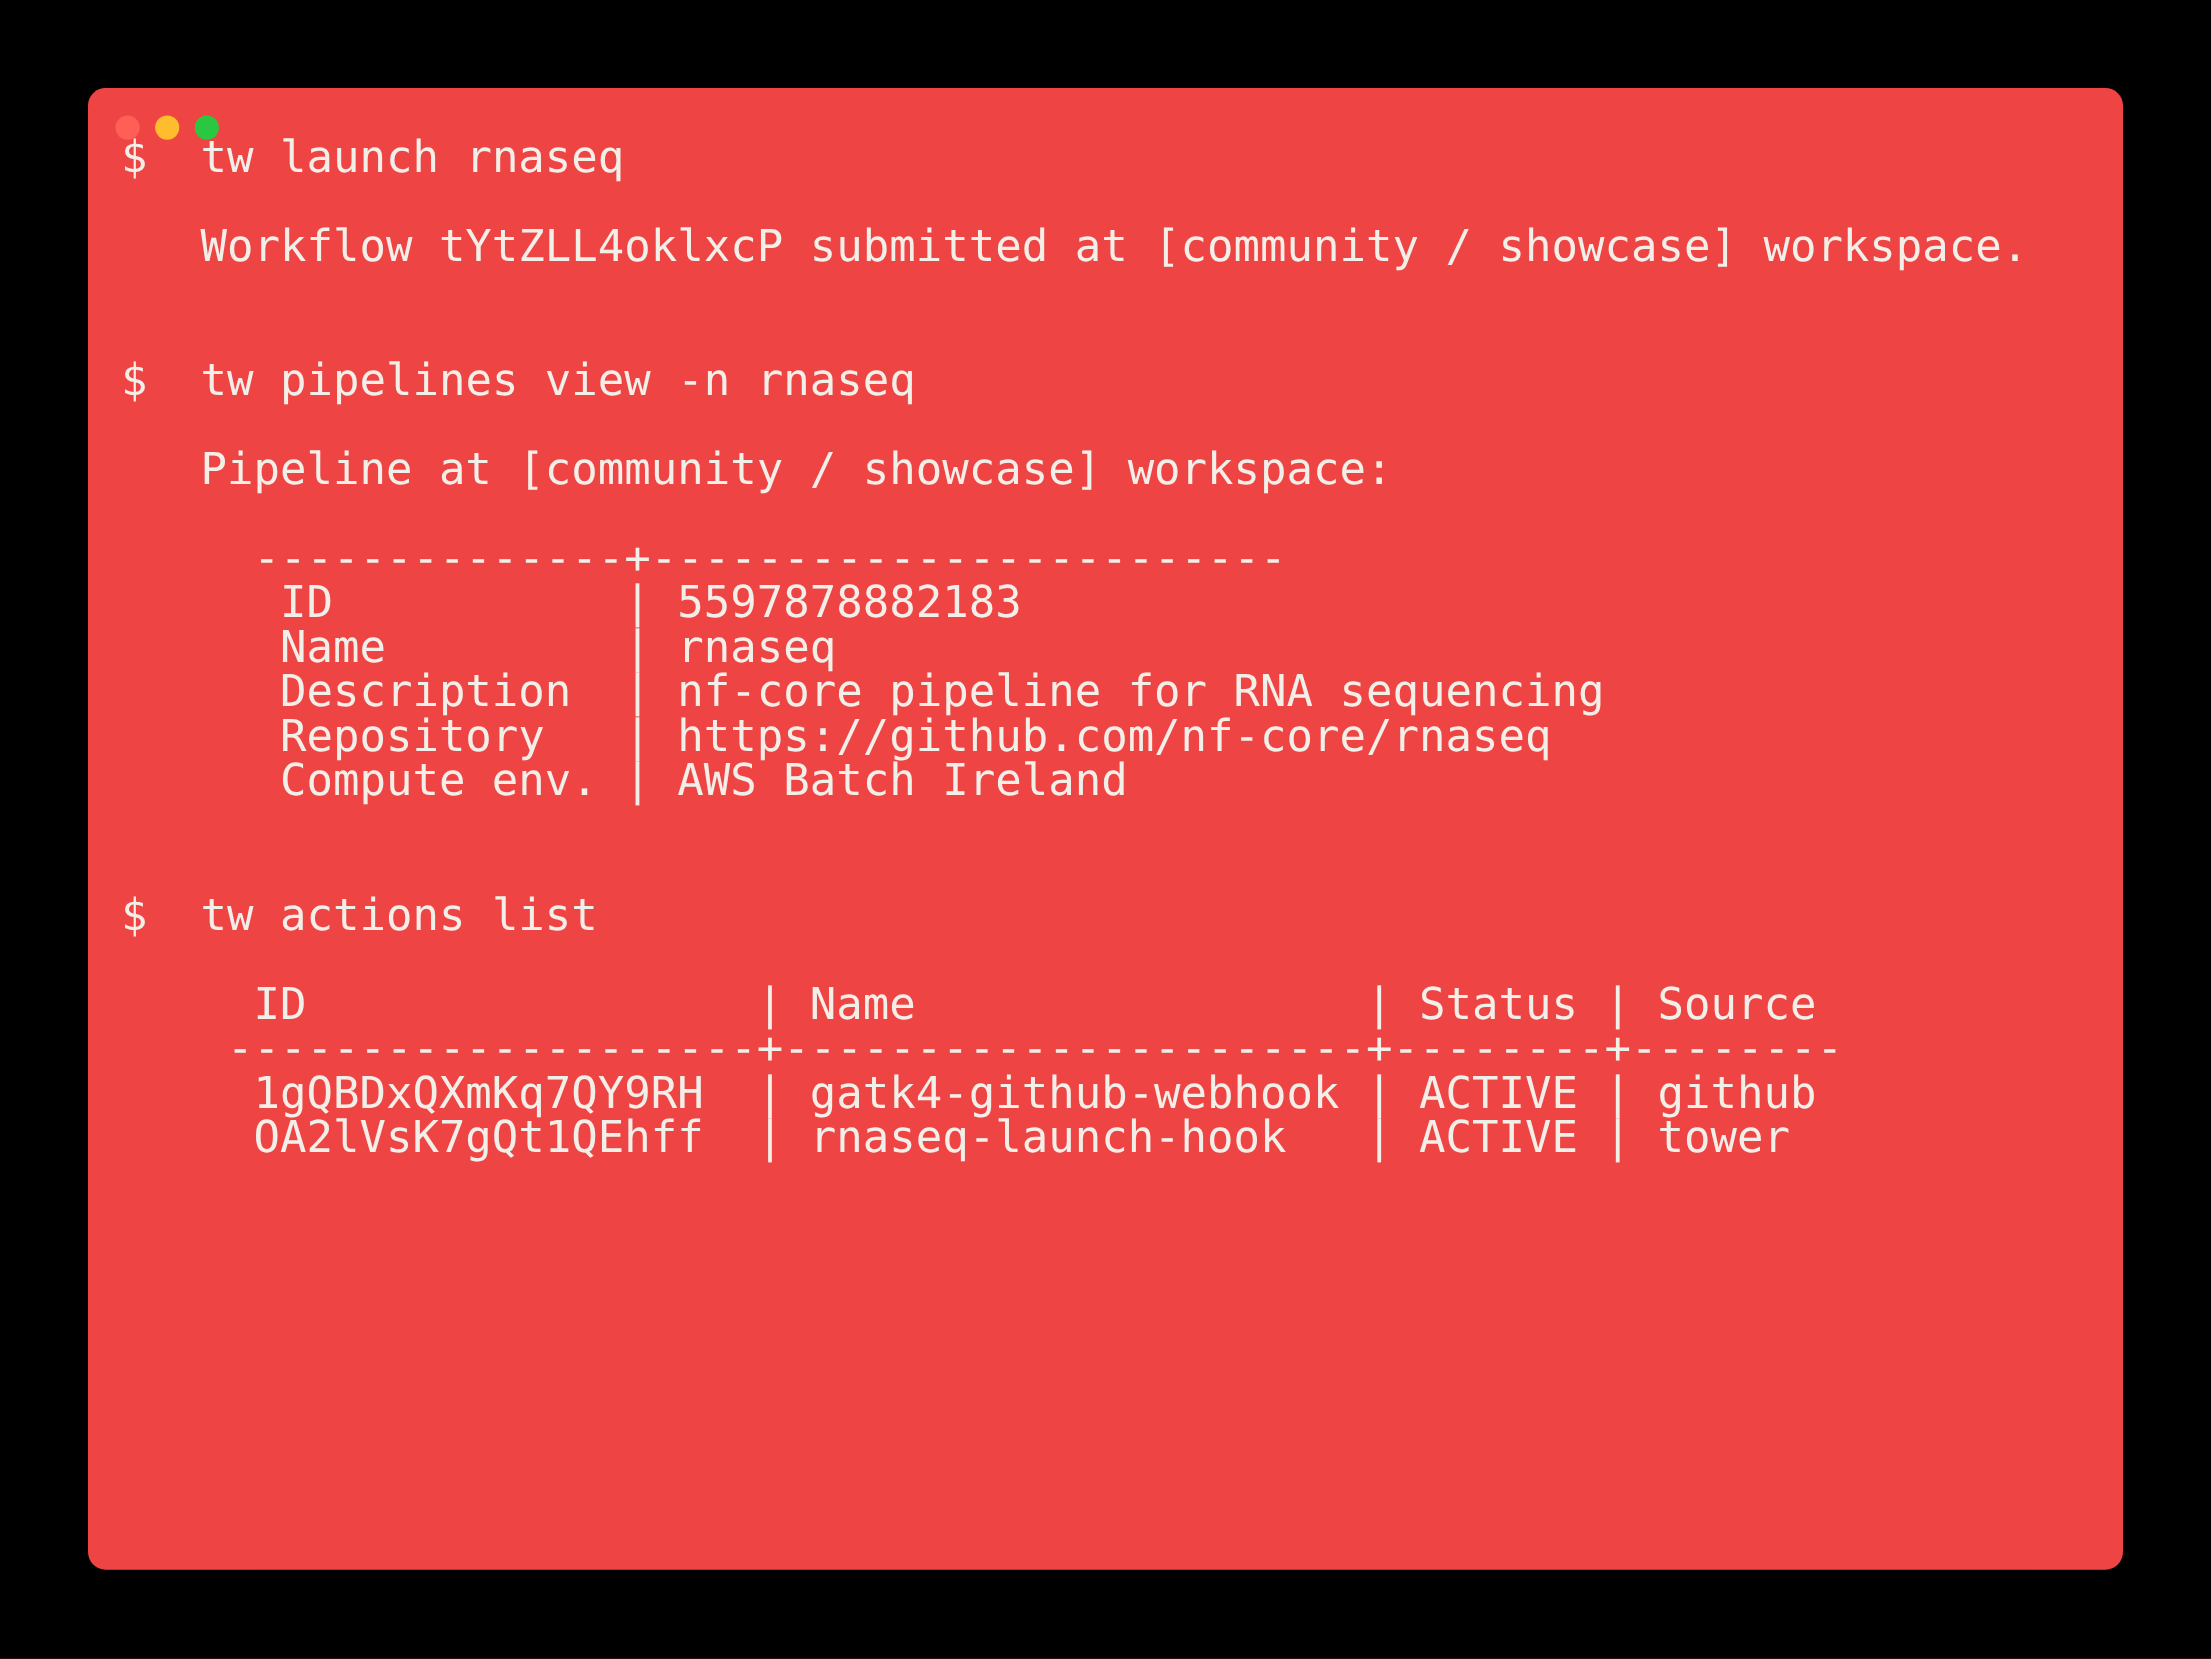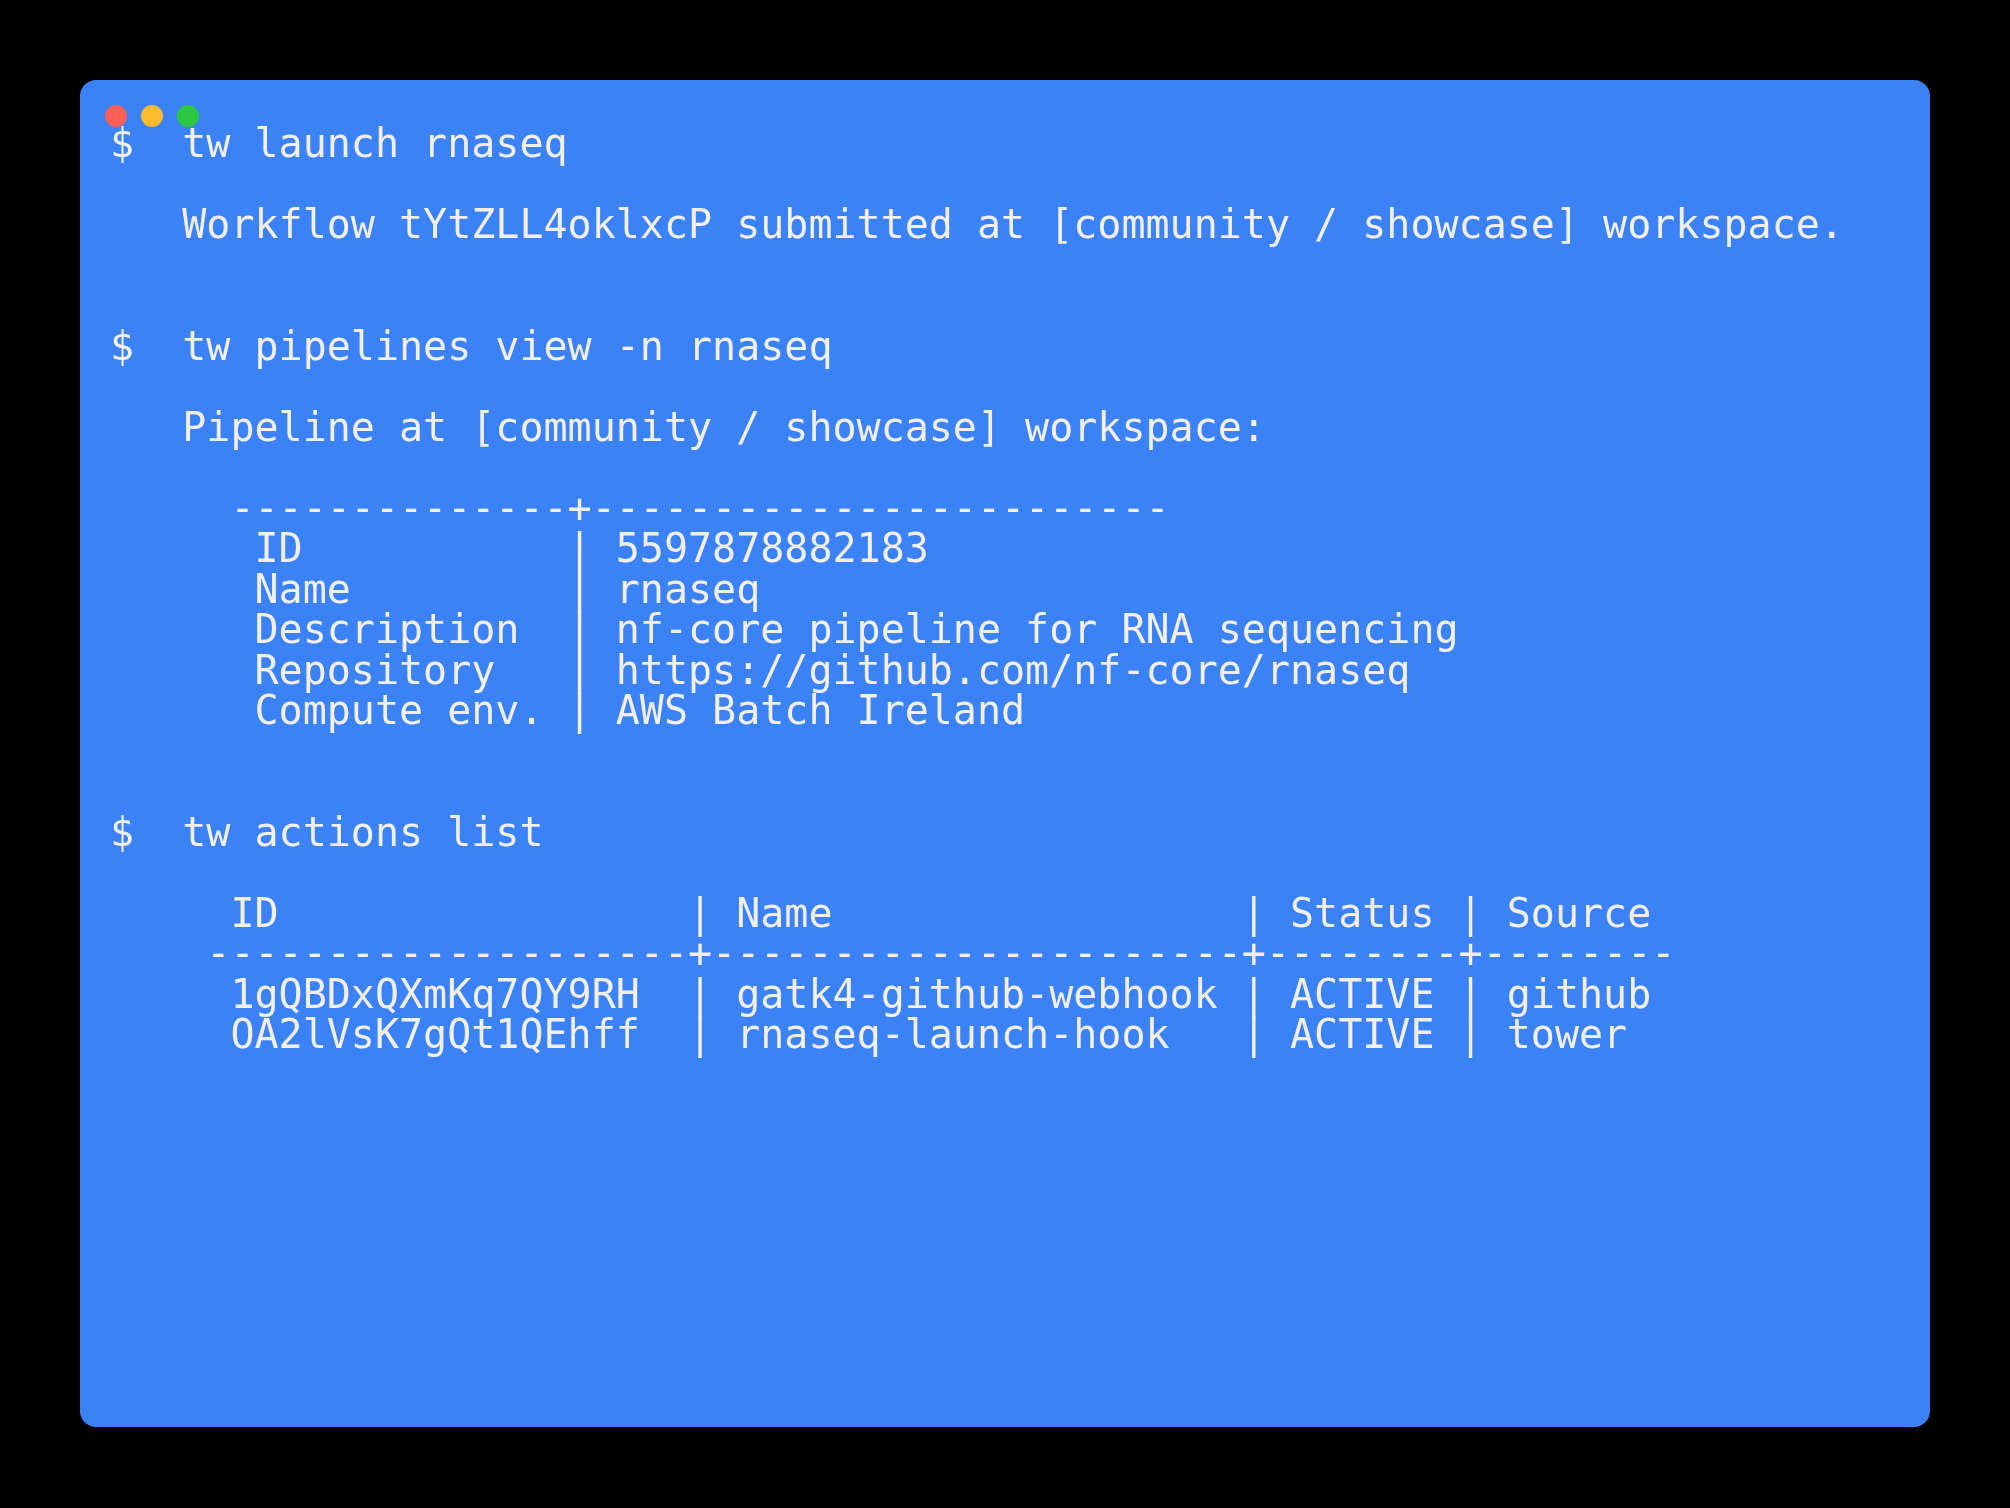--- a/index.html
+++ b/index.html
@@ -51,20 +51,20 @@
     white-space: pre;
     overflow: hidden;
   }
   .line {
     min-height: 40.5px;
   }
 </style>
 </head>
 <body style="background: rgb(0, 0, 0);">
 
-<div class="terminal-window" style="background: #3b82f6;">
+<div class="terminal-window" style="background: #ef4444;">
   <div class="traffic-lights">
     <button class="traffic-light" style="background: rgb(255, 95, 87);"></button>
     <button class="traffic-light" style="background: rgb(254, 188, 46);"></button>
     <button class="traffic-light" style="background: rgb(42, 200, 64);"></button>
   </div>
   <div class="terminal-content" style="color: rgb(242, 239, 233);"><div class="line"><span>$</span><span>  tw launch rnaseq</span></div><div class="line"></div><div class="line">   Workflow tYtZLL4oklxcP submitted at [community / showcase] workspace.</div><div class="line"></div><div class="line"></div><div class="line"><span>$</span><span>  tw pipelines view -n rnaseq</span></div><div class="line"></div><div class="line">   Pipeline at [community / showcase] workspace:</div><div class="line"></div><div class="line">     --------------+------------------------</div><div class="line">      ID           | 5597878882183</div><div class="line">      Name         | rnaseq</div><div class="line">      Description  | nf-core pipeline for RNA sequencing</div><div class="line">      Repository   | https://github.com/nf-core/rnaseq</div><div class="line">      Compute env. | AWS Batch Ireland</div><div class="line"></div><div class="line"></div><div class="line"><span>$</span><span>  tw actions list</span></div><div class="line"></div><div class="line">     ID                 | Name                 | Status | Source</div><div class="line">    --------------------+----------------------+--------+--------</div><div class="line">     1gQBDxQXmKq7QY9RH  | gatk4-github-webhook | ACTIVE | github</div><div class="line">     OA2lVsK7gQt1QEhff  | rnaseq-launch-hook   | ACTIVE | tower</div></div>
 </div>
 
 </body></html>

